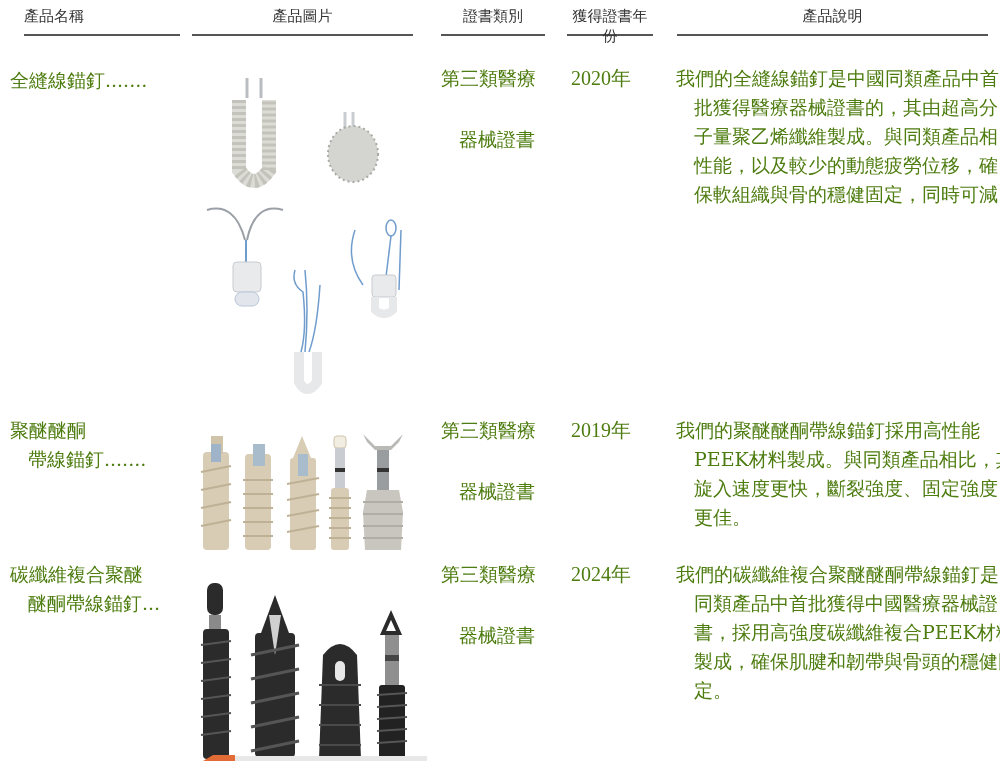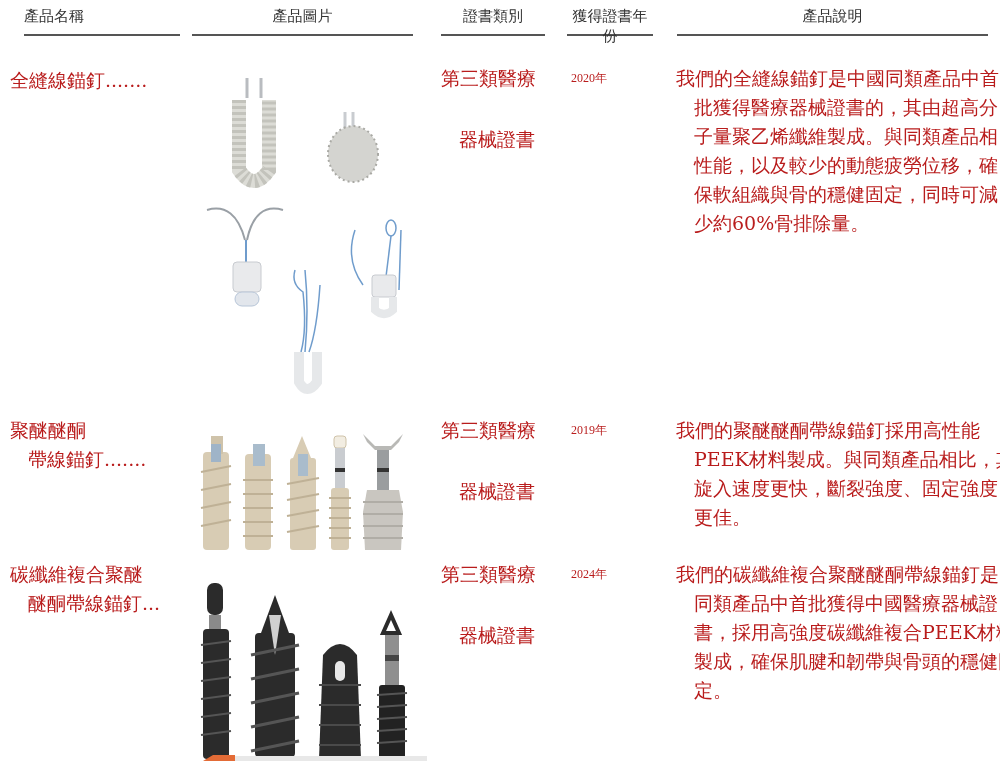--- a/index.html
+++ b/index.html
@@ -8,25 +8,25 @@
     font-family: "DejaVu Serif", "Liberation Serif", serif;
     color: #2a2a2a;
   }
   .hdr {
     position: absolute; top: 6px; height: 28px;
     border-bottom: 2px solid #555;
     font-family: "DejaVu Sans", "Liberation Sans", sans-serif;
     font-size: 15px; color: #333; text-align: center; line-height: 20px;
   }
   .hdr.left { text-align: left; }
-  .cell { position: absolute; font-size: 19px; line-height: 29px; color: #b91c1c; }
+  .cell { position: absolute; font-size: 19px; line-height: 29px; color: #4d7c0f; }
   .name .l2 { padding-left: 18px; display: block; }
   .cert { width: 110px; }
   .cert .l2 { padding-left: 18px; display: block; margin-top: 32px; }
-  .year { font-family: "Liberation Serif", serif; font-size: 12px; }
+  .year { font-family: "Liberation Serif", serif; font-size: 20px; }
   .desc { width: 318px; }
   .desc .line { display: block; white-space: nowrap; }
   .desc .indent { padding-left: 18px; }
   .img-area { position: absolute; }
   svg { display: block; }
 </style>
 </head>
 <body>
 
 <div class="hdr left" style="left:24px;width:156px;">產品名稱</div>
@@ -74,21 +74,20 @@
   <span>第三類醫療</span>
   <span class="l2">器械證書</span>
 </div>
 <div class="cell year" style="left:571px;top:64px;">2020年</div>
 <div class="cell desc" style="left:676px;top:64px;">
   <span class="line">我們的全縫線錨釘是中國同類產品中首</span>
   <span class="line indent">批獲得醫療器械證書的，其由超高分</span>
   <span class="line indent">子量聚乙烯纖維製成。與同類產品相</span>
   <span class="line indent">性能，以及較少的動態疲勞位移，確</span>
   <span class="line indent">保軟組織與骨的穩健固定，同時可減</span>
-  <span class="line indent">少約60%骨排除量。</span>
 </div>
 
 <div class="cell name" style="left:10px;top:416px;">
   <span>聚醚醚酮</span>
   <span class="l2">帶線錨釘.......</span>
 </div>
 <div class="img-area" style="left:195px;top:432px;width:220px;height:120px;">
   <svg width="220" height="120" viewBox="0 0 220 120">
 
     <rect x="8" y="20" width="26" height="98" rx="4" fill="#d8ccb4"></rect>

